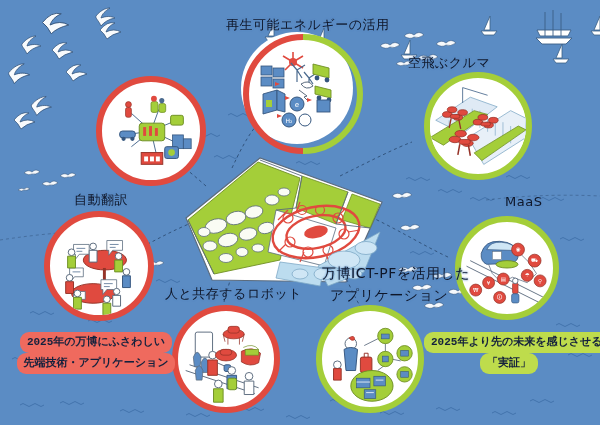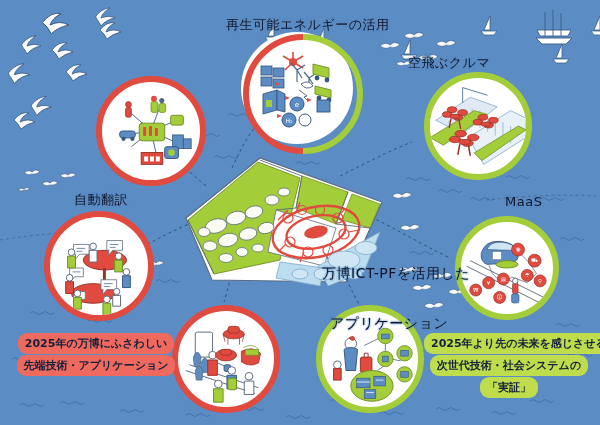--- a/index.html
+++ b/index.html
@@ -28,21 +28,21 @@
     color:#0f172a;
     font-size:13px;
     font-weight:400;
     white-space:nowrap;
     letter-spacing:0.5px;
     text-shadow:0 0 2px rgba(91,140,196,.9),0 0 2px rgba(91,140,196,.9);
   }
   .label.small{font-size:14px;}
 
   
-  .caption{position:absolute;text-align:center;line-height:19px;}
+  .caption{position:absolute;text-align:center;line-height:19px;font-family:Liberation Mono, monospace;}
   .caption .line{
     display:inline-block;
     font-size:11px;
     font-weight:bold;
     color:#14213d;
     padding:1px 7px;
     border-radius:9px;
     white-space:nowrap;
   }
   .cap-red .line{background:#ef6a5e;}
@@ -556,27 +556,27 @@
       <g stroke="#ffffff" stroke-width="0.8">
           <path d="M36 74 h14 M56 72 h8 M46 85 h8"></path>
         </g>
     </svg>
   </div>
 
   <div class="label" style="left:226px;top:16px;">再生可能エネルギーの活用</div>
   <div class="label" style="left:408px;top:54px;">空飛ぶクルマ</div>
   <div class="label" style="left:74px;top:191px;">自動翻訳</div>
   <div class="label" style="left:485px;top:194px;margin-left:20px;">MaaS</div>
+  <div class="label" style="left:165px;top:285px;">人と共存するロボット</div>
   <div class="label small" style="left:322px;top:265px;">万博ICT-PFを活用した</div>
-  <div class="label small" style="left:330px;top:287px;margin-top:28px;">アプリケーション</div>
+  <div class="label small" style="left:330px;top:287px;">アプリケーション</div>
 
   <div class="caption cap-red" style="left:16px;top:332px;width:160px;">
     <div><span class="line">2025年の万博にふさわしい</span></div>
     <div><span class="line">先端技術・アプリケーション</span></div>
   </div>
 
   <div class="caption cap-green" style="left:424px;top:332px;width:170px;">
     <div><span class="line">2025年より先の未来を感じさせる</span></div>
-    <div><span class="line">次世代技術・社会システムの</span></div>
     <div><span class="line">「実証」</span></div>
   </div>
 
 </div>
 
 </body></html>

